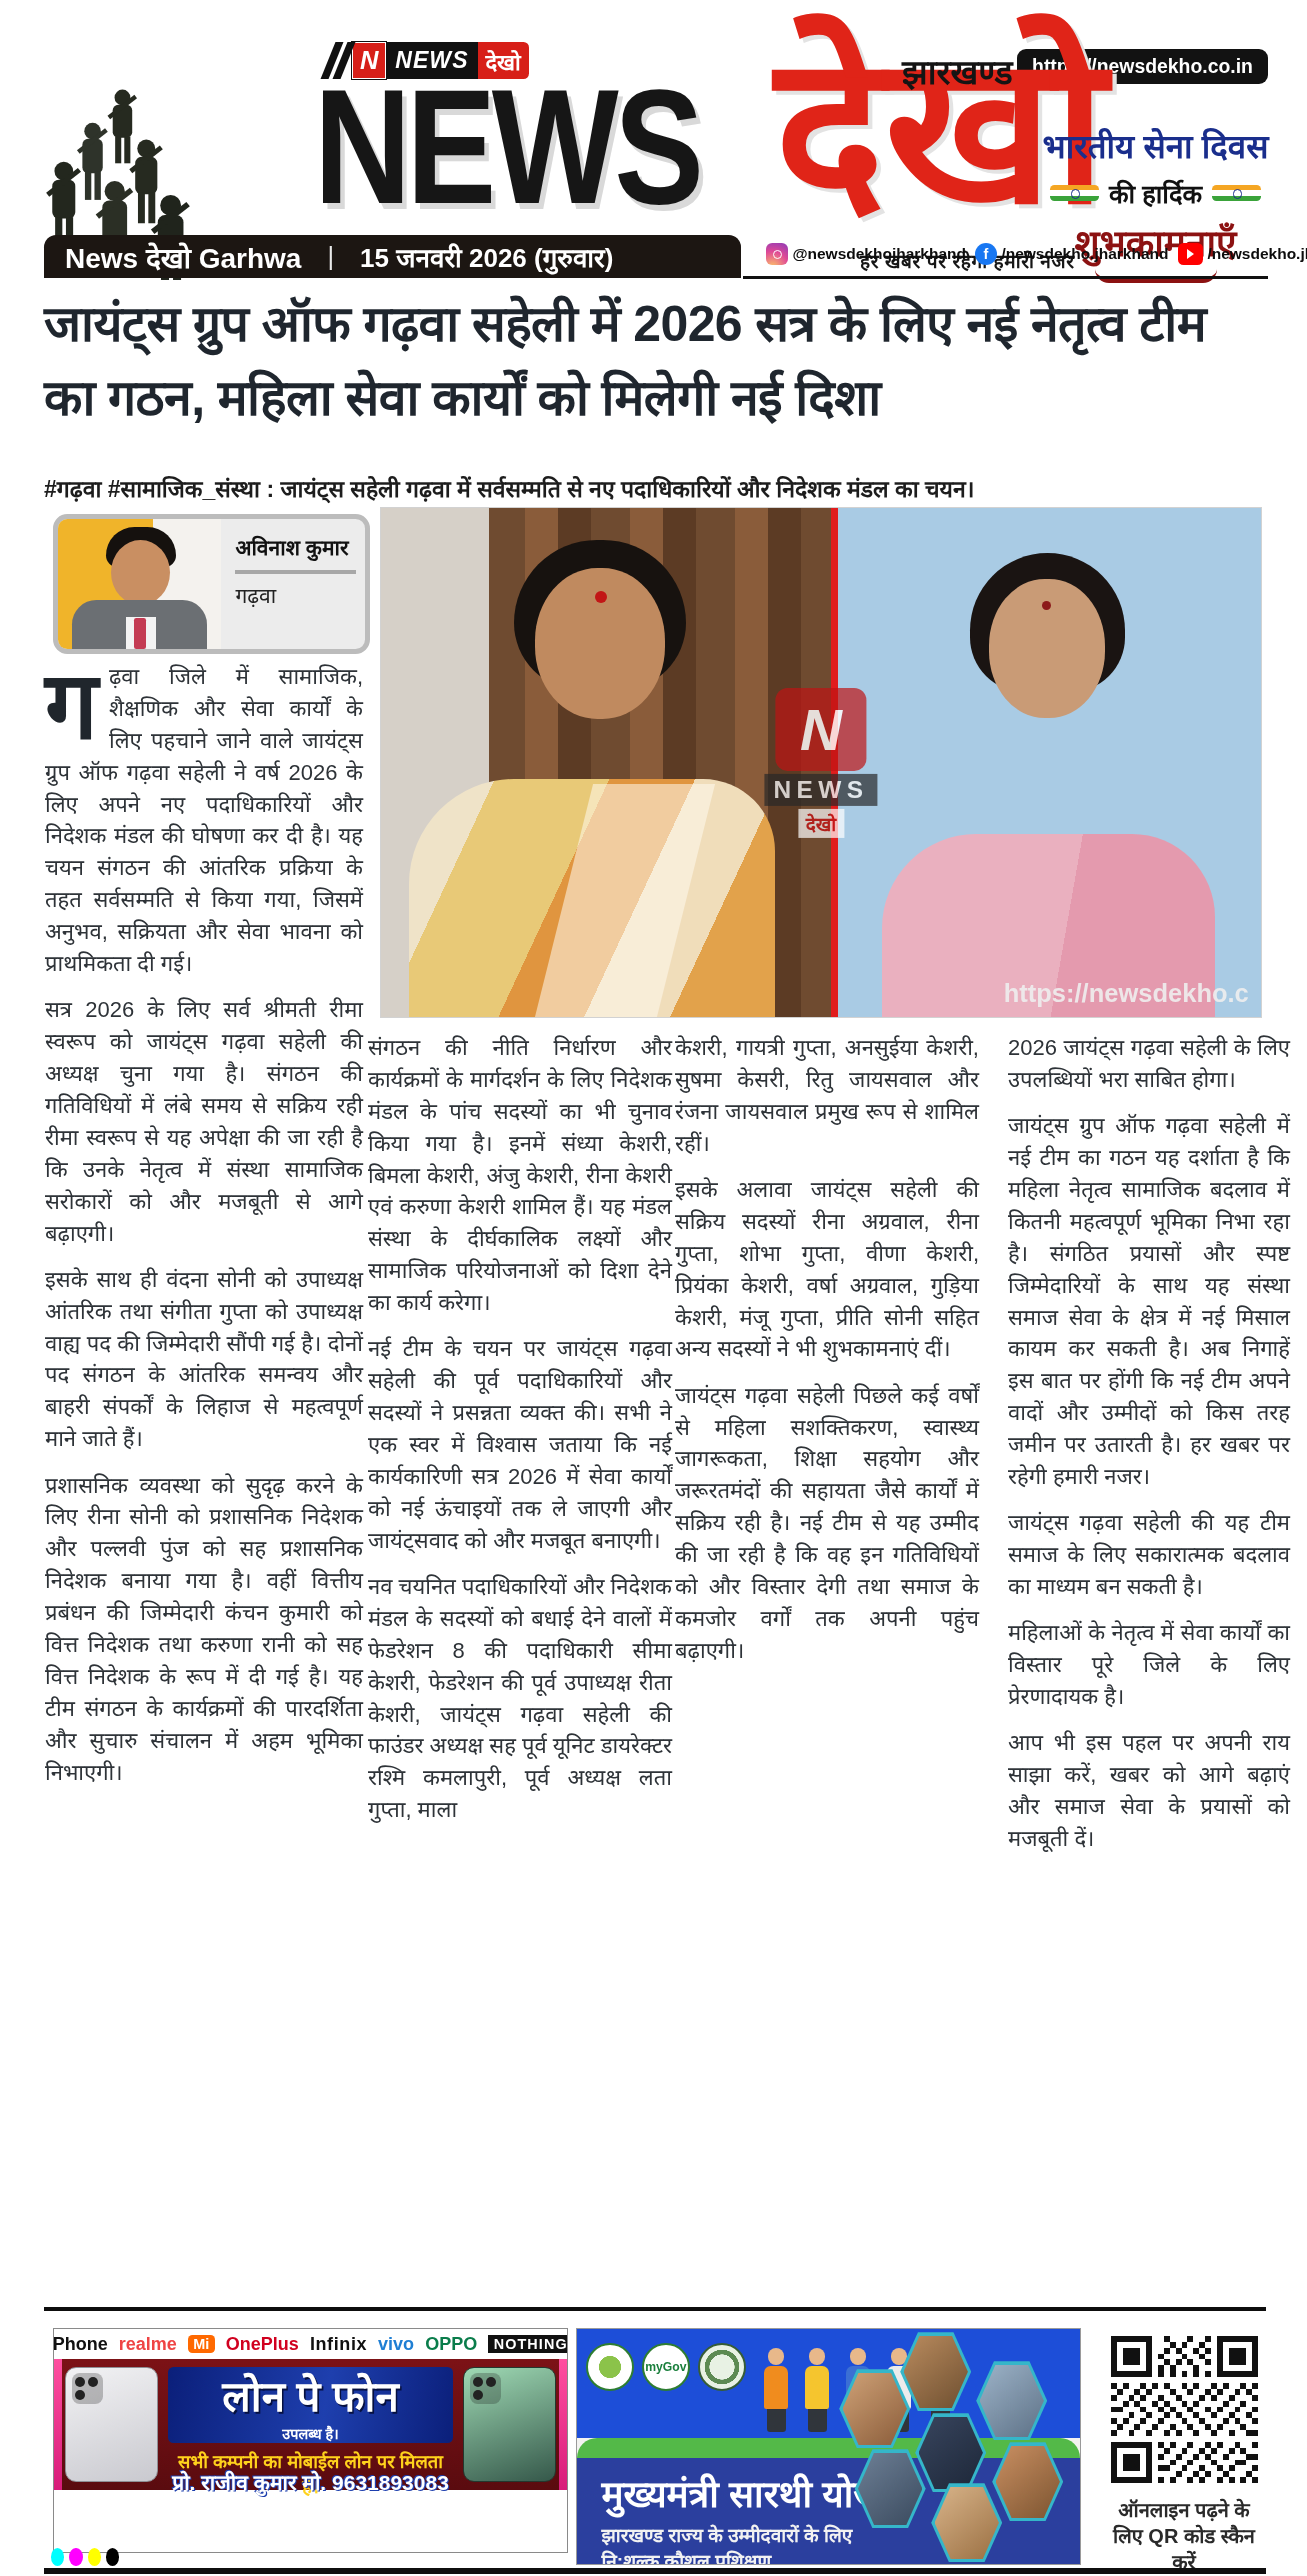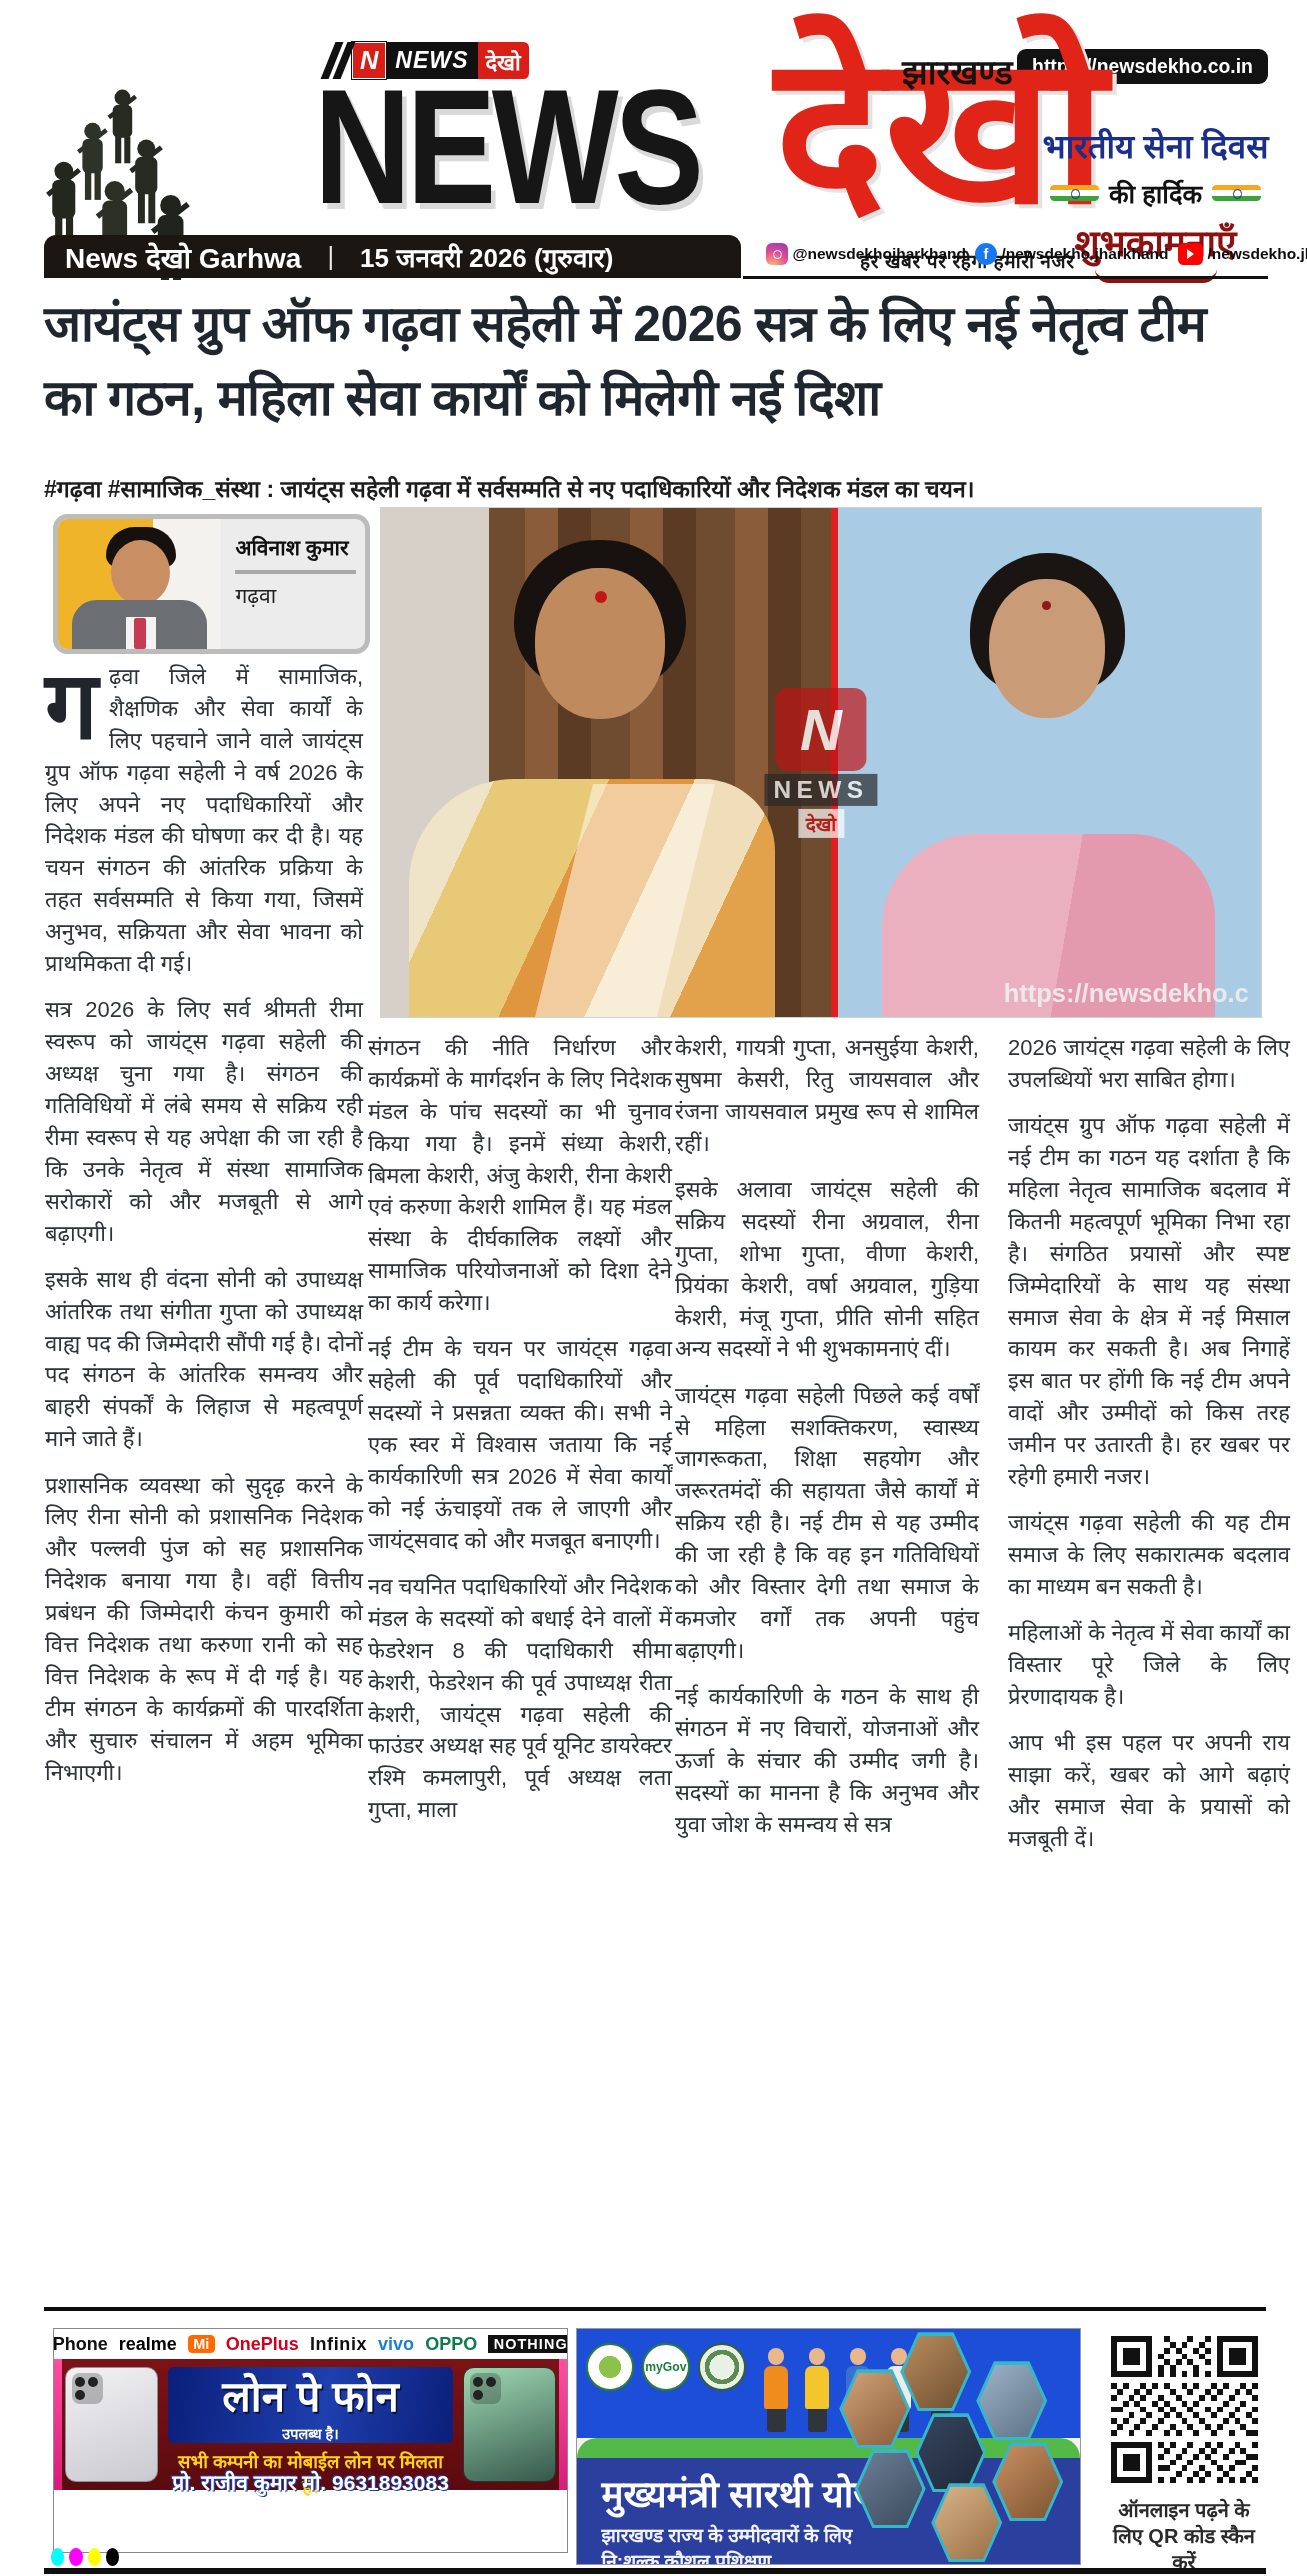--- a/index.html
+++ b/index.html
@@ -109,21 +109,21 @@
   .bottom-bar { position:absolute; left:44px; top:2568px; width:1222px; height:6.1px; background:#0f0f0f; }
   .cmyk { position:absolute; left:51px; top:2548px; display:flex; gap:5px; }
   .dot { width:13.3px; height:18px; border-radius:50%; }
   .dot.c{background:#00ffff}.dot.m{background:#ff00ff}.dot.y{background:#ffff00}.dot.k{background:#000}
 
   .ad-mobile { position:absolute; left:53px; top:2328px; width:515px; height:225px; overflow:hidden; border:1.1px solid #8a8a8a; }
   .admob-head { height:64px; background:linear-gradient(180deg,#8a1418,#5e0c10); display:flex; align-items:center; justify-content:center; }
   .admob-title { font-size:41px; font-weight:800; color:#f7c843; text-shadow:1.7px 1.7px 0 #2e0405; }
   .admob-brands { height:30px; background:#fff; display:flex; align-items:center; justify-content:center; gap:11px; }
   .brand { font-size:18px; font-weight:800; white-space:nowrap; }
-  .b0{color:#111}.b1{color:#000000}.b2{background:#ff6900;color:#fff;padding:0.6px 5.5px;border-radius:4.4px;font-size:14.4px}
+  .b0{color:#111}.b1{color:#ef4444}.b2{background:#ff6900;color:#fff;padding:0.6px 5.5px;border-radius:4.4px;font-size:14.4px}
   .b3{color:#d1001f}.b4{color:#111;letter-spacing:0.6px}.b5{color:#1f7fd4}.b6{color:#0a7d4b}
   .b7{background:#111;color:#fff;padding:0.6px 5.5px;font-size:14.4px;letter-spacing:1.1px}
   .admob-body { position:relative; height:131px; background:linear-gradient(180deg,#7c1216,#5a0b0f); }
   .admob-body::before,.admob-body::after { content:""; position:absolute; top:0; bottom:0; width:7.8px;
     background:linear-gradient(180deg,#ff4fa0,#d81b7a); }
   .admob-body::before{left:0}.admob-body::after{right:0}
   .phone { position:absolute; top:7.8px; width:93px; height:115px; border-radius:11px; }
   .phone.white { left:11px; background:linear-gradient(160deg,#f2f2f4,#c9c9cf); border:1.7px solid #8f8f95; }
   .phone.green { right:11px; background:linear-gradient(160deg,#9fd9b4,#35584a); border:1.7px solid #23372e; }
   .cam { position:absolute; top:5.5px; left:5.5px; width:31px; height:31px; border-radius:7.8px; background:rgba(20,20,20,.25); }
@@ -325,21 +325,20 @@
   </div>
   <div class="col" id="col2">
     <p>संगठन की नीति निर्धारण और कार्यक्रमों के मार्गदर्शन के लिए निदेशक मंडल के पांच सदस्यों का भी चुनाव किया गया है। इनमें संध्या केशरी, बिमला केशरी, अंजु केशरी, रीना केशरी एवं करुणा केशरी शामिल हैं। यह मंडल संस्था के दीर्घकालिक लक्ष्यों और सामाजिक परियोजनाओं को दिशा देने का कार्य करेगा।</p>
     <p>नई टीम के चयन पर जायंट्स गढ़वा सहेली की पूर्व पदाधिकारियों और सदस्यों ने प्रसन्नता व्यक्त की। सभी ने एक स्वर में विश्वास जताया कि नई कार्यकारिणी सत्र 2026 में सेवा कार्यों को नई ऊंचाइयों तक ले जाएगी और जायंट्सवाद को और मजबूत बनाएगी।</p>
     <p>नव चयनित पदाधिकारियों और निदेशक मंडल के सदस्यों को बधाई देने वालों में फेडरेशन 8 की पदाधिकारी सीमा केशरी, फेडरेशन की पूर्व उपाध्यक्ष रीता केशरी, जायंट्स गढ़वा सहेली की फाउंडर अध्यक्ष सह पूर्व यूनिट डायरेक्टर रश्मि कमलापुरी, पूर्व अध्यक्ष लता गुप्ता, माला</p>
   </div>
   <div class="col" id="col3">
     <p>केशरी, गायत्री गुप्ता, अनसुईया केशरी, सुषमा केसरी, रितु जायसवाल और रंजना जायसवाल प्रमुख रूप से शामिल रहीं।</p>
     <p>इसके अलावा जायंट्स सहेली की सक्रिय सदस्यों रीना अग्रवाल, रीना गुप्ता, शोभा गुप्ता, वीणा केशरी, प्रियंका केशरी, वर्षा अग्रवाल, गुड़िया केशरी, मंजू गुप्ता, प्रीति सोनी सहित अन्य सदस्यों ने भी शुभकामनाएं दीं।</p>
     <p>जायंट्स गढ़वा सहेली पिछले कई वर्षों से महिला सशक्तिकरण, स्वास्थ्य जागरूकता, शिक्षा सहयोग और जरूरतमंदों की सहायता जैसे कार्यों में सक्रिय रही है। नई टीम से यह उम्मीद की जा रही है कि वह इन गतिविधियों को और विस्तार देगी तथा समाज के कमजोर वर्गों तक अपनी पहुंच बढ़ाएगी।</p>
-    <p>नई कार्यकारिणी के गठन के साथ ही संगठन में नए विचारों, योजनाओं और ऊर्जा के संचार की उम्मीद जगी है। सदस्यों का मानना है कि अनुभव और युवा जोश के समन्वय से सत्र</p>
   </div>
   <div class="col" id="col4">
     <p>2026 जायंट्स गढ़वा सहेली के लिए उपलब्धियों भरा साबित होगा।</p>
     <p>जायंट्स ग्रुप ऑफ गढ़वा सहेली में नई टीम का गठन यह दर्शाता है कि महिला नेतृत्व सामाजिक बदलाव में कितनी महत्वपूर्ण भूमिका निभा रहा है। संगठित प्रयासों और स्पष्ट जिम्मेदारियों के साथ यह संस्था समाज सेवा के क्षेत्र में नई मिसाल कायम कर सकती है। अब निगाहें इस बात पर होंगी कि नई टीम अपने वादों और उम्मीदों को किस तरह जमीन पर उतारती है। हर खबर पर रहेगी हमारी नजर।</p>
     <p>जायंट्स गढ़वा सहेली की यह टीम समाज के लिए सकारात्मक बदलाव का माध्यम बन सकती है।</p>
     <p>महिलाओं के नेतृत्व में सेवा कार्यों का विस्तार पूरे जिले के लिए प्रेरणादायक है।</p>
     <p>आप भी इस पहल पर अपनी राय साझा करें, खबर को आगे बढ़ाएं और समाज सेवा के प्रयासों को मजबूती दें।</p>
   </div>
 
   <div class="rule-top"></div>

